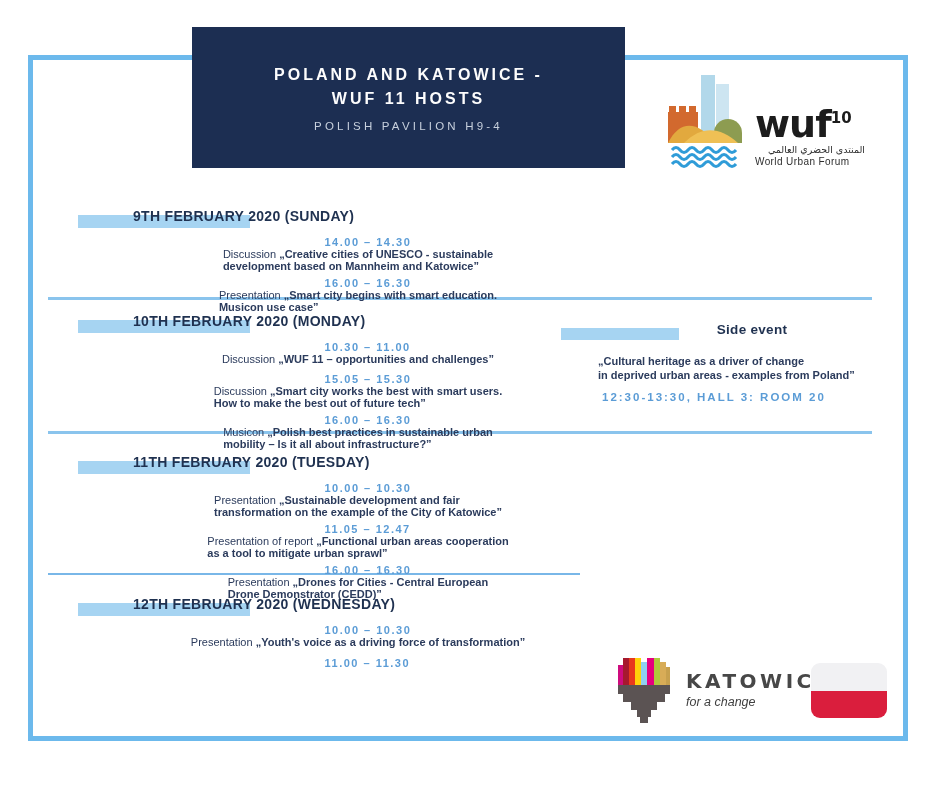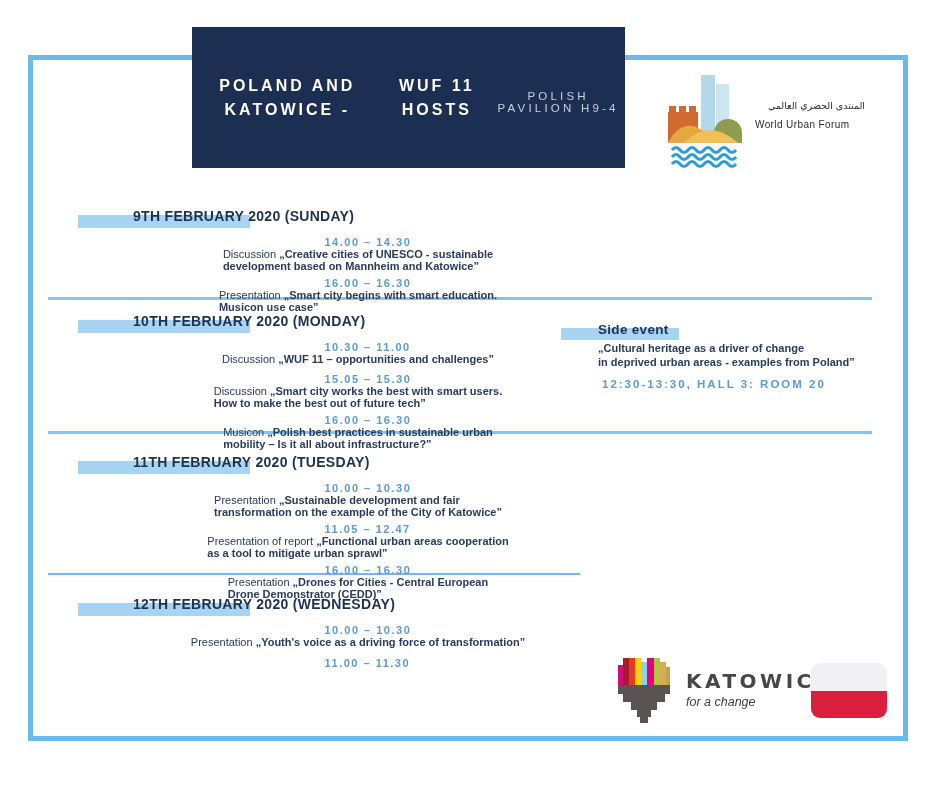--- a/index.html
+++ b/index.html
@@ -5,35 +5,35 @@
   html,body { margin:0; padding:0; background:#ffffff; }
   .page { position:relative; width:940px; height:788px; background:#ffffff; overflow:hidden;
           font-family:"Liberation Sans", sans-serif; }
 
   
   .frame { position:absolute; left:28px; top:55px; width:870px; height:676px;
            border:5px solid #6CB9EC; z-index:0; }
 
   
   .header-box { position:absolute; left:192px; top:27px; width:433px; height:141px;
-                background:#1C2E52; z-index:3; display:flex; 
+                background:#1C2E52; z-index:3; display:flex; flex-direction:column;
                 align-items:center; justify-content:center; text-align:center; }
   .ht { color:#FDFDFD; font-weight:bold; font-size:16px; letter-spacing:3px; line-height:24px; }
   .hsub { margin-top:9px; color:#C7D0DD; font-size:11.5px; letter-spacing:3.2px; }
 
   
   .wuf-logo { position:absolute; left:668px; top:73px; width:200px; height:100px; z-index:3; }
   .wuf-art { position:absolute; left:0; top:2px; }
   .wuf-text { position:absolute; left:87px; top:26px; width:112px; }
   .wuf-word { font-family:"DejaVu Sans", sans-serif; font-size:38px; font-weight:bold;
               color:#1C1C1C; line-height:38px; letter-spacing:-1px; }
   .wuf-word sup { font-size:15px; letter-spacing:0; }
   .wuf-ar { font-family:"DejaVu Sans", sans-serif; font-size:9.5px; color:#2E2E2E;
             margin-top:1px; text-align:right; padding-right:2px; }
-  .wuf-en { font-size:10px; color:#2E2E2E; margin-top:8px; letter-spacing:0.4px; }
+  .wuf-en { font-size:10px; color:#2E2E2E; margin-top:1px; letter-spacing:0.4px; }
 
   
   .day { position:absolute; left:78px; width:560px; z-index:2; }
   .day-head { position:relative; height:20px; margin-bottom:9px; }
   .day-head .bar { position:absolute; left:0; top:9px; width:172px; height:13px; background:#A6D4F2; }
   .day-head h2 { position:relative; margin:0 0 0 55px; font-size:14px; font-weight:bold;
                  color:#1F3150; letter-spacing:0.3px; line-height:20px; }
   .event { display:flex; align-items:center; min-height:28px; margin-bottom:4px;flex-direction:column; }
   .time { flex:none; width:122px; margin-left:55px; padding-top:1px; font-size:11px;
           font-weight:bold; color:#5B9CD6; letter-spacing:1.5px; }
@@ -41,21 +41,21 @@
   .ttl { font-weight:bold; }
 
   
   .divider { position:absolute; left:48px; height:3px; background:#8AC4ED; z-index:1; }
   .d1 { top:297px; width:824px; }
   .d2 { top:431px; width:824px; }
   .d3 { top:573px; width:532px; height:2px; background:#79B7E8; }
 
   
   .side-event { position:absolute; left:561px; top:321px; width:345px; z-index:2; }
-  .se-head { position:relative; height:18px; margin-bottom:2px; }
+  .se-head { position:relative; height:18px; margin-bottom:15px;text-align:center; }
   .se-head .bar { position:absolute; left:0; top:7px; width:118px; height:12px; background:#A6D4F2; }
   .se-head h3 { position:relative; margin:0 0 0 37px; font-size:13.5px; font-weight:bold;
                 color:#1F3150; letter-spacing:0.3px; line-height:18px; }
   .se-title { margin-left:37px; font-size:11px; font-weight:bold; color:#2B3B5C;
               line-height:14px; white-space:pre-line; }
   .se-time { margin-left:41px; margin-top:9px; font-size:11.5px; font-weight:bold;
              color:#5B9CD6; letter-spacing:2px; }
 
   
   .kato { position:absolute; left:618px; top:655px; display:flex; align-items:center;
@@ -92,20 +92,21 @@
       <rect x="21" y="31" width="7" height="7" fill="#D2692E"></rect>
       <rect x="0" y="37" width="30" height="31" fill="#D2692E"></rect>
       <path d="M46 68 V58 a14 14 0 0 1 28 0 V68 Z" fill="#8D9C51"></path>
       <path d="M0 68 C 12 44 30 46 48 68 Z" fill="#E2A93E"></path>
       <path d="M16 68 C 34 50 52 52 70 68 Z" fill="#EFC055"></path>
       <path d="M4 75 q4 -5 8 0 t8 0 t8 0 t8 0 t8 0 t8 0 t8 0 t8 0" stroke="#2F9CD8" stroke-width="3" fill="none"></path>
       <path d="M4 82 q4 -5 8 0 t8 0 t8 0 t8 0 t8 0 t8 0 t8 0 t8 0" stroke="#2F9CD8" stroke-width="3" fill="none"></path>
       <path d="M4 89 q4 -5 8 0 t8 0 t8 0 t8 0 t8 0 t8 0 t8 0 t8 0" stroke="#2F9CD8" stroke-width="3" fill="none"></path>
     </svg>
     <div class="wuf-text">
+      <div class="wuf-word"><span>wuf</span><sup>10</sup></div>
       <div class="wuf-ar">المنتدى الحضري العالمي</div>
       <div class="wuf-en">World Urban Forum</div>
     </div>
   </div>
 
   <section class="day" style="top:206px">
     <div class="day-head">
       <span class="bar"></span>
       <h2>9TH FEBRUARY 2020 (SUNDAY)</h2>
     </div>

